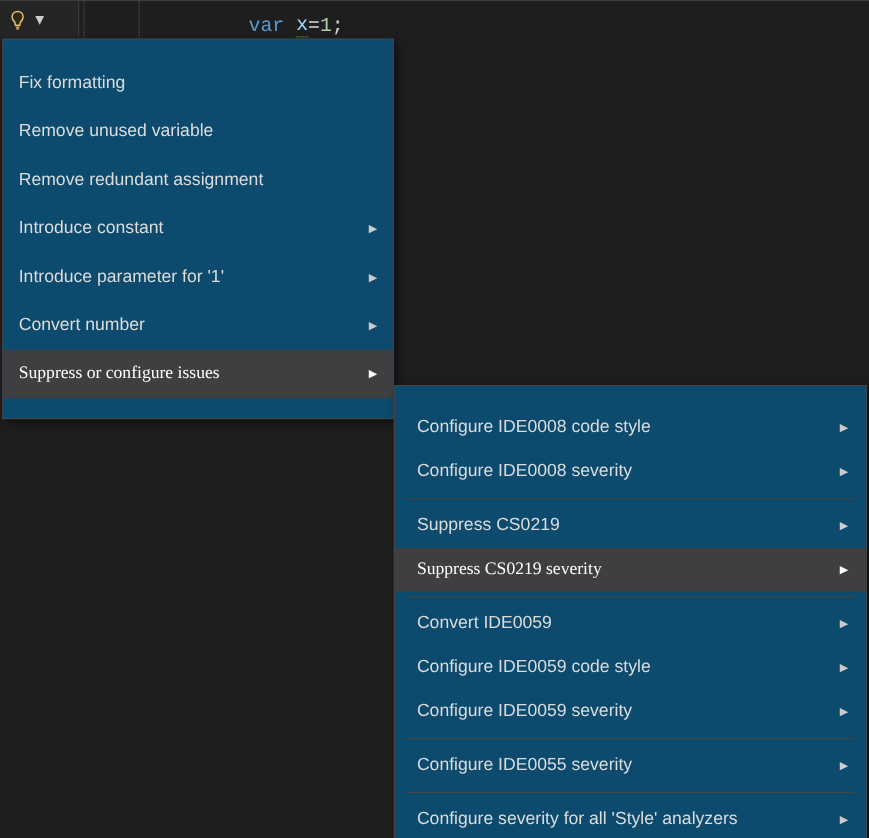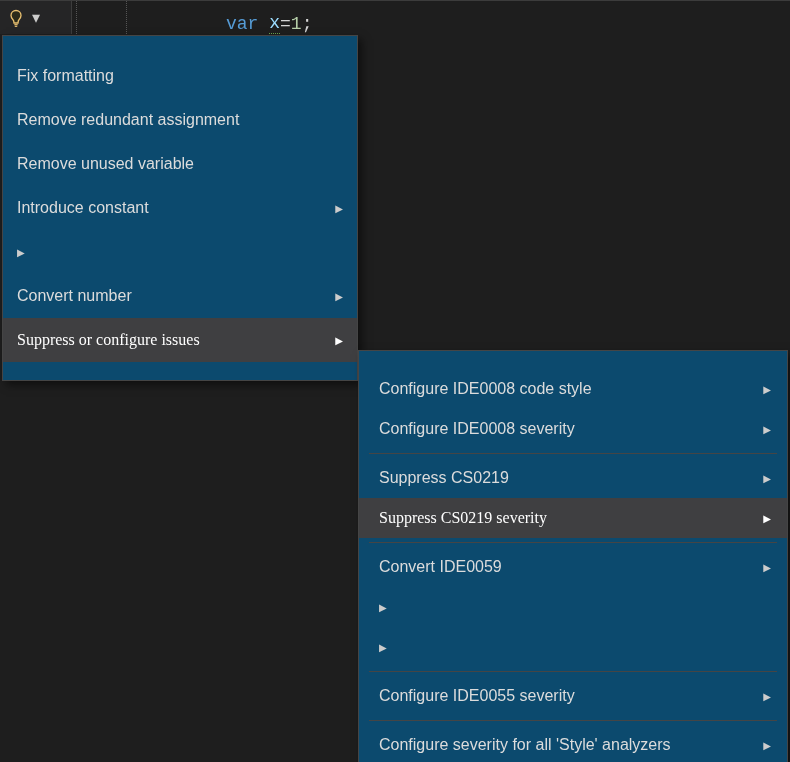--- a/index.html
+++ b/index.html
@@ -157,30 +157,31 @@
     <span class="tok-num">1</span>
     <span class="tok-punct">;</span>
   </div>
 </div>
 
 <div class="menu menu-primary" id="menu-primary">
     <div class="menu-item">
       <span class="label">Fix formatting</span>
     </div>
     <div class="menu-item">
+      <span class="label">Remove unused variable</span>
+    </div>
+    <div class="menu-item">
       <span class="label">Remove redundant assignment</span>
     </div>
     <div class="menu-item">
-      <span class="label">Remove unused variable</span>
-    </div>
-    <div class="menu-item">
       <span class="label">Introduce constant</span>
       <span class="arrow">▶</span>
     </div>
     <div class="menu-item">
+      <span class="label">Introduce parameter for '1'</span>
       <span class="arrow">▶</span>
     </div>
     <div class="menu-item">
       <span class="label">Convert number</span>
       <span class="arrow">▶</span>
     </div>
     <div class="menu-item hovered">
       <span class="label">Suppress or configure issues</span>
       <span class="arrow">▶</span>
     </div>
@@ -203,23 +204,25 @@
     <div class="menu-item hovered">
       <span class="label">Suppress CS0219 severity</span>
       <span class="arrow">▶</span>
     </div>
     <div class="menu-sep"></div>
     <div class="menu-item">
       <span class="label">Convert IDE0059</span>
       <span class="arrow">▶</span>
     </div>
     <div class="menu-item">
-      <span class="arrow">▶</span>
-    </div>
-    <div class="menu-item">
+      <span class="label">Configure IDE0059 code style</span>
+      <span class="arrow">▶</span>
+    </div>
+    <div class="menu-item">
+      <span class="label">Configure IDE0059 severity</span>
       <span class="arrow">▶</span>
     </div>
     <div class="menu-sep"></div>
     <div class="menu-item">
       <span class="label">Configure IDE0055 severity</span>
       <span class="arrow">▶</span>
     </div>
     <div class="menu-sep"></div>
     <div class="menu-item">
       <span class="label">Configure severity for all 'Style' analyzers</span>

